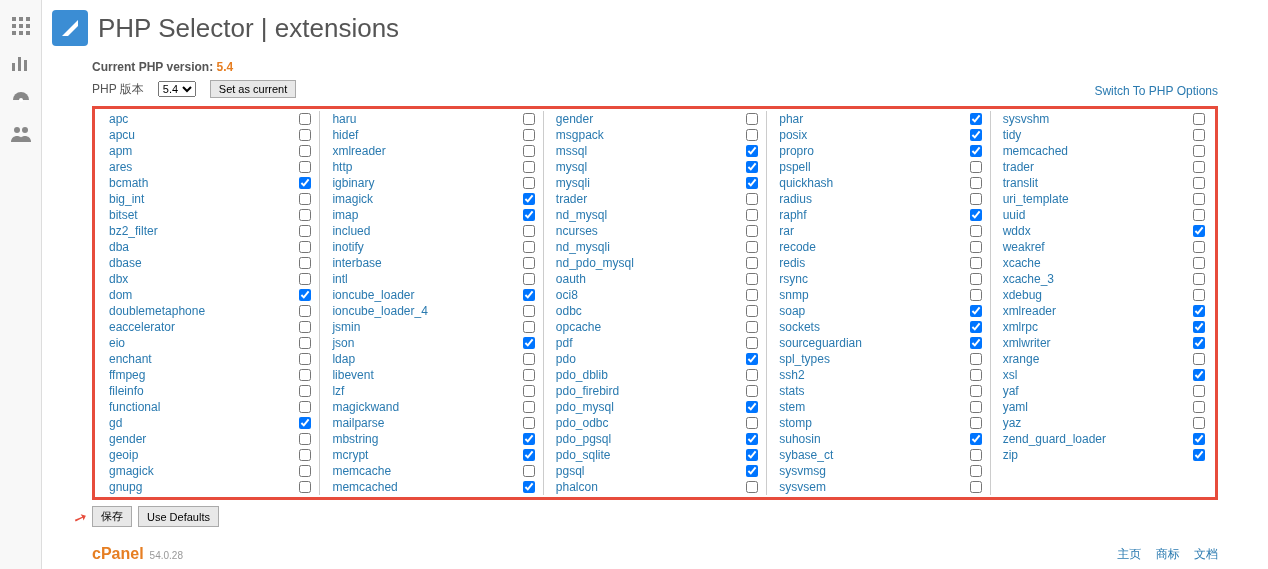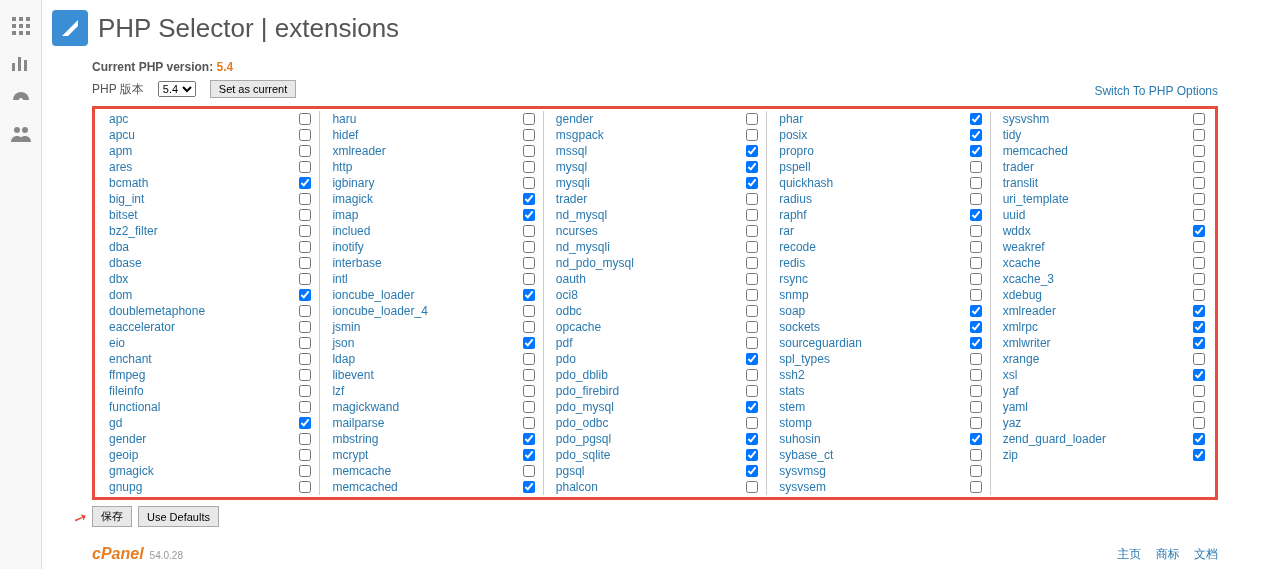--- a/index.html
+++ b/index.html
@@ -24,21 +24,21 @@
 .ext-box { margin: 4px 40px 0 40px; border: 3px solid #e74c3c; padding: 2px; }
 .ext-table { display: flex; width: 100%; }
 .ext-col { flex: 1; border-left: 1px solid #ccc; }
 .ext-col:first-child { border-left: none; }
 .ext-row { display: flex; align-items: center; justify-content: space-between; padding: 1px 8px 1px 12px; font-size: 12px; color: #2a7ab0; height: 16px; }
 .ext-row input[type=checkbox] { width: 12px; height: 12px; }
 .ext-row .name { cursor: pointer; }
 .bottom-btns { margin: 6px 40px; display: flex; gap: 6px; position: relative; }
 .arrow { position: absolute; left: -18px; top: 2px; color: #e74c3c; font-size: 16px; transform: rotate(20deg); }
 .footer { display: flex; justify-content: space-between; align-items: center; padding: 12px 40px; font-size: 12px; }
-.cpanel-logo { color: #e67e22; font-weight: bold; font-style: italic; font-size: 16px; }
+.cpanel-logo { color: #e67e22; font-weight: bold; font-size: 16px; }
 .cpanel-ver { color: #999; font-size: 10px; margin-left: 6px; }
 .footer-links a { color: #2a7ab0; margin-left: 11px; text-decoration: none; }
 </style>
 </head>
 <body>
 
 <div class="page">
   <div class="sidebar">
     <div class="sidebar-icon">
       <svg width="18" height="18" viewBox="0 0 18 18">

